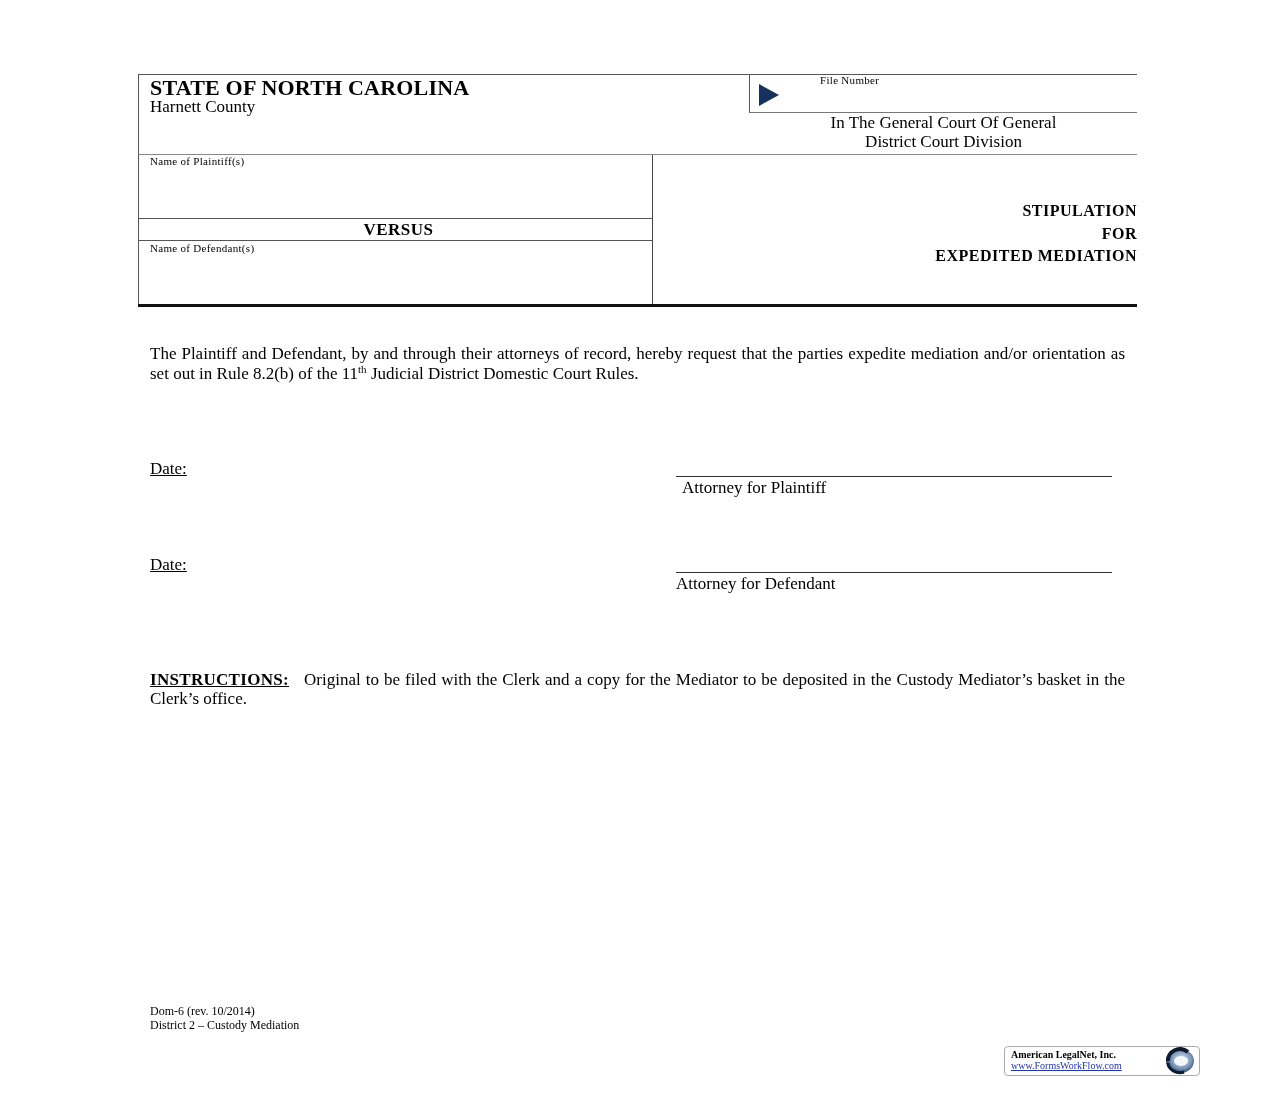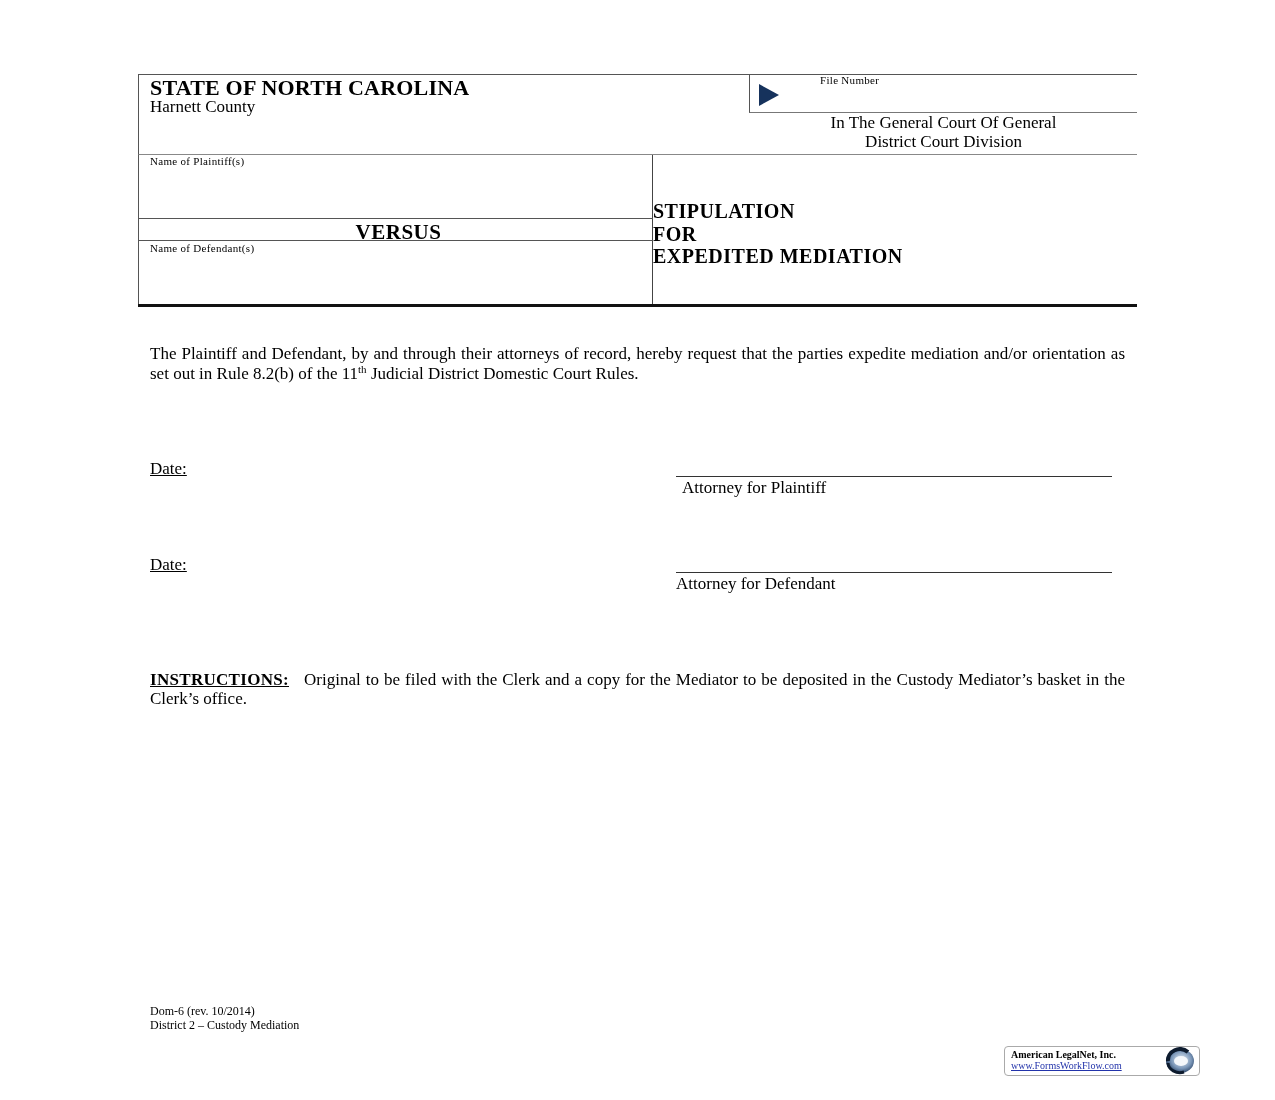--- a/index.html
+++ b/index.html
@@ -23,22 +23,22 @@
 
     
     .cap-left { left: 138px; top: 155px; width: 515px; height: 152px;
                 border-left: 1px solid #555; border-right: 1px solid #444; box-sizing: border-box; }
     .cap-line1 { left: 138px; top: 218px; width: 515px; height: 0; border-top: 1px solid #555; }
     .cap-line2 { left: 138px; top: 240px; width: 515px; height: 0; border-top: 1px solid #555; }
     .cap-bottom { left: 138px; top: 304px; width: 999px; height: 0; border-top: 3px solid #111; }
     .lbl-small { font-size: 11px; letter-spacing: 0.3px; }
     .plaintiff-lbl { left: 150px; top: 155px; }
     .defendant-lbl { left: 150px; top: 242px; }
-    .versus { left: 138px; width: 521px; top: 220px; font-size: 21px; font-weight: bold; text-align: center; letter-spacing: 0.5px; }
-    .title-block { left: 653px; width: 484px; top: 200px; text-align: left; font-size: 20px; font-weight: bold; line-height: 22.5px; letter-spacing: 0.5px; }
+    .versus { left: 138px; width: 521px; top: 220px; font-size: 17px; font-weight: bold; text-align: center; letter-spacing: 0.5px; }
+    .title-block { left: 653px; width: 484px; top: 200px; text-align: right; font-size: 16px; font-weight: bold; line-height: 22.5px; letter-spacing: 0.5px; }
 
     
     .para { left: 150px; width: 975px; top: 344px; font-size: 17px; line-height: 19.5px; text-align: justify; }
     .para sup { font-size: 11px; line-height: 0; vertical-align: 6px; }
     .date-lbl { font-size: 17px; text-decoration: underline; }
     .date1 { left: 150px; top: 459px; }
     .date2 { left: 150px; top: 555px; }
     .sig-line { height: 0; border-top: 1px solid #333; width: 436px; }
     .sig1 { left: 676px; top: 476px; }
     .sig2 { left: 676px; top: 572px; }

